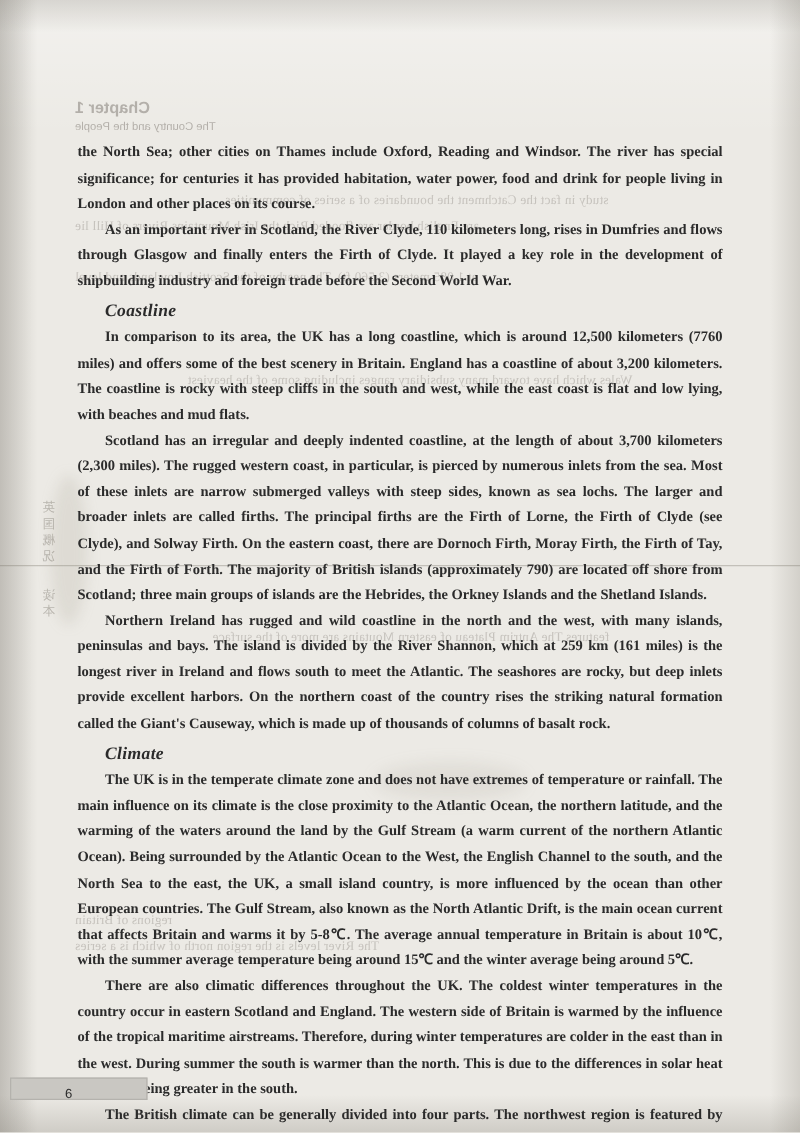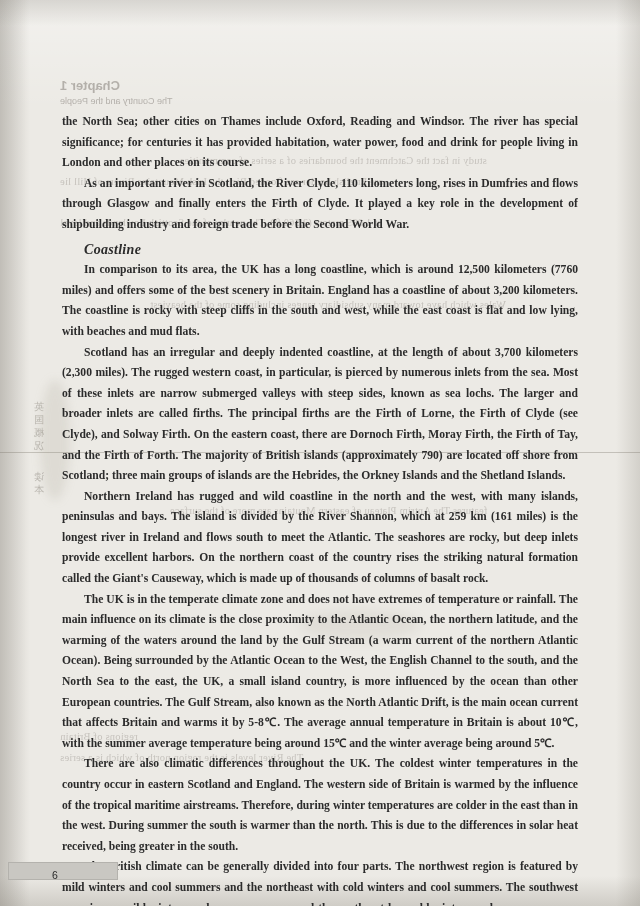--- a/index.html
+++ b/index.html
@@ -189,20 +189,21 @@
 
   <div class="content">
     <p class="para">the North Sea; other cities on Thames include Oxford, Reading and Windsor. The river has special significance; for centuries it has provided habitation, water power, food and drink for people living in London and other places on its course.</p>
     <p class="para indent">As an important river in Scotland, the River Clyde, 110 kilometers long, rises in Dumfries and flows through Glasgow and finally enters the Firth of Clyde. It played a key role in the development of shipbuilding industry and foreign trade before the Second World War.</p>
 
     <h3 class="heading">Coastline</h3>
     <p class="para indent">In comparison to its area, the UK has a long coastline, which is around 12,500 kilometers (7760 miles) and offers some of the best scenery in Britain. England has a coastline of about 3,200 kilometers. The coastline is rocky with steep cliffs in the south and west, while the east coast is flat and low lying, with beaches and mud flats.</p>
     <p class="para indent">Scotland has an irregular and deeply indented coastline, at the length of about 3,700 kilometers (2,300 miles). The rugged western coast, in particular, is pierced by numerous inlets from the sea. Most of these inlets are narrow submerged valleys with steep sides, known as sea lochs. The larger and broader inlets are called firths. The principal firths are the Firth of Lorne, the Firth of Clyde  (see Clyde), and Solway Firth. On the eastern coast, there are Dornoch Firth, Moray Firth, the Firth of Tay, and the Firth of Forth. The majority of British islands  (approximately 790) are located off shore from Scotland; three main groups of islands are the Hebrides, the Orkney Islands and the Shetland Islands.</p>
     <p class="para indent">Northern Ireland has rugged and wild coastline in the north and the west, with many islands, peninsulas and bays. The island is divided by the River Shannon, which at 259 km  (161 miles) is the longest river in Ireland and flows south to meet the Atlantic. The seashores are rocky, but deep inlets provide excellent harbors. On the northern coast of the country rises the striking natural formation called the Giant's Causeway, which is made up of thousands of columns of basalt rock.</p>
 
+    <h3 class="heading">Climate</h3>
     <p class="para indent">The UK is in the temperate climate zone and does not have extremes of temperature or rainfall. The main influence on its climate is the close proximity to the Atlantic Ocean, the northern latitude, and the warming of the waters around the land by the Gulf Stream  (a warm current of the northern Atlantic Ocean). Being surrounded by the Atlantic Ocean to the West, the English Channel to the south, and the North Sea to the east, the UK, a small island country, is more influenced by the ocean than other European countries. The Gulf Stream, also known as the North Atlantic Drift, is the main ocean current that affects Britain and warms it by 5-8℃. The average annual temperature in Britain is about 10℃, with the summer average temperature being around 15℃ and the winter average being around 5℃.</p>
     <p class="para indent">There are also climatic differences throughout the UK. The coldest winter temperatures in the country occur in eastern Scotland and England. The western side of Britain is warmed by the influence of the tropical maritime airstreams. Therefore, during winter temperatures are colder in the east than in the west. During summer the south is warmer than the north. This is due to the differences in solar heat received, being greater in the south.</p>
     <p class="para indent">The British climate can be generally divided into four parts. The northwest region is featured by mild winters and cool summers and the northeast with cold winters and cool summers. The southwest experiences mild winters and warm summers and the southeast has cold winters and warm summers. Western parts of Britain generally experience a more maritime climate during winter while eastern Britain</p>
   </div>
 
   <div class="footer"></div>
   <div class="footer-num">6</div>
 
 </div>
 

